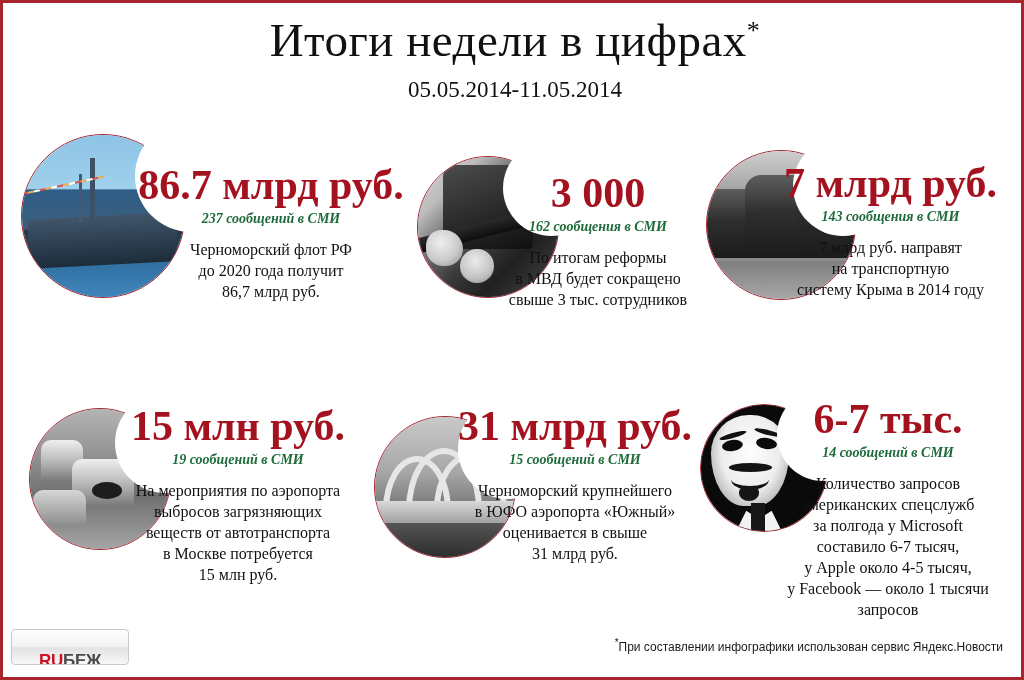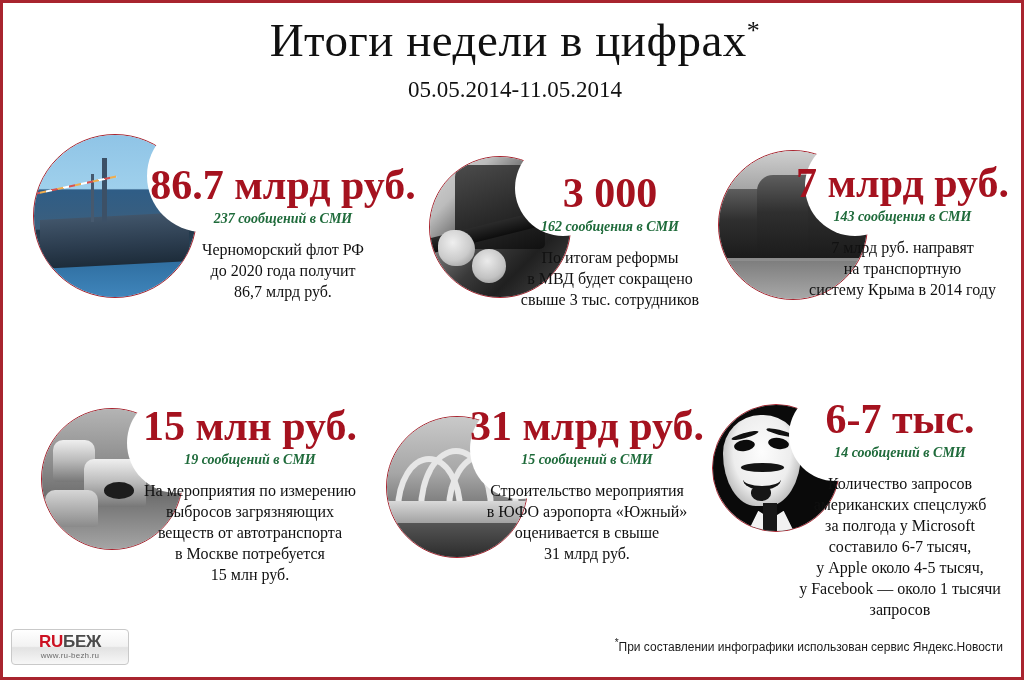--- a/index.html
+++ b/index.html
@@ -11,21 +11,20 @@
     font-family: "Liberation Serif", "DejaVu Serif", serif;
   }
   .page {
     position: relative;
     width: 1024px;
     height: 680px;
     box-sizing: border-box;
     background: #ffffff;
     border: 3px solid #a8242f;
     overflow: hidden;
-    padding-left: 12px;
   }
 
   
   .header {
     position: absolute;
     left: 0;
     top: 8px;
     width: 1024px;
     text-align: center;
   }
@@ -136,20 +135,21 @@
     padding: 2px 0 0 0;
     text-align: center;
     overflow: hidden;
   }
   .logo-word {
     font-family: "Liberation Sans", "DejaVu Sans", sans-serif;
     font-weight: bold;
     font-size: 17px;
     line-height: 19px;
     letter-spacing: -0.3px;
+    margin-top: 19px;
   }
   .logo-ru { color: #cc1122; }
   .logo-bezh { color: #4a4a4a; }
   .logo-url {
     font-family: "Liberation Sans", "DejaVu Sans", sans-serif;
     font-size: 8px;
     line-height: 10px;
     color: #6b6b6b;
     letter-spacing: 0.2px;
   }
@@ -393,21 +393,21 @@
           <div class="v v2"></div>
           <div class="v v3"></div>
           <div class="mirror"></div>
       </div>
     </div>
     <div class="bite" style="left:112px; top:390px; width:100px; height:100px;"></div>
     <div class="text-col" style="left:90px; top:404px; width:290px;">
       <div class="big-number">15 млн руб.</div>
       <div class="mentions">19 сообщений в СМИ</div>
       <div class="body-text">
-        <div>На мероприятия по измерению</div>
+        <div>На мероприятия по аэропорта</div>
         <div>выбросов загрязняющих</div>
         <div>веществ от автотранспорта</div>
         <div>в Москве потребуется</div>
         <div>15 млн руб.</div>
       </div>
     </div>
   </div>
 
   <div class="block">
     <div class="circle" style="left:371px; top:413px; width:140px; height:140px;">
@@ -417,21 +417,21 @@
           <div class="arch a3"></div>
         <div class="base"></div>
           <div class="water"></div>
       </div>
     </div>
     <div class="bite" style="left:455px; top:396px; width:100px; height:100px;"></div>
     <div class="text-col" style="left:432px; top:404px; width:280px;text-align:center;">
       <div class="big-number">31 млрд руб.</div>
       <div class="mentions">15 сообщений в СМИ</div>
       <div class="body-text">
-        <div>Строительство мероприятия</div>
+        <div>Черноморский крупнейшего</div>
         <div>в ЮФО аэропорта «Южный»</div>
         <div>оценивается в свыше</div>
         <div>31 млрд руб.</div>
       </div>
     </div>
   </div>
 
   <div class="block">
     <div class="circle" style="left:697px; top:401px; width:126px; height:126px;">
       <div class="photo ph-mask">

